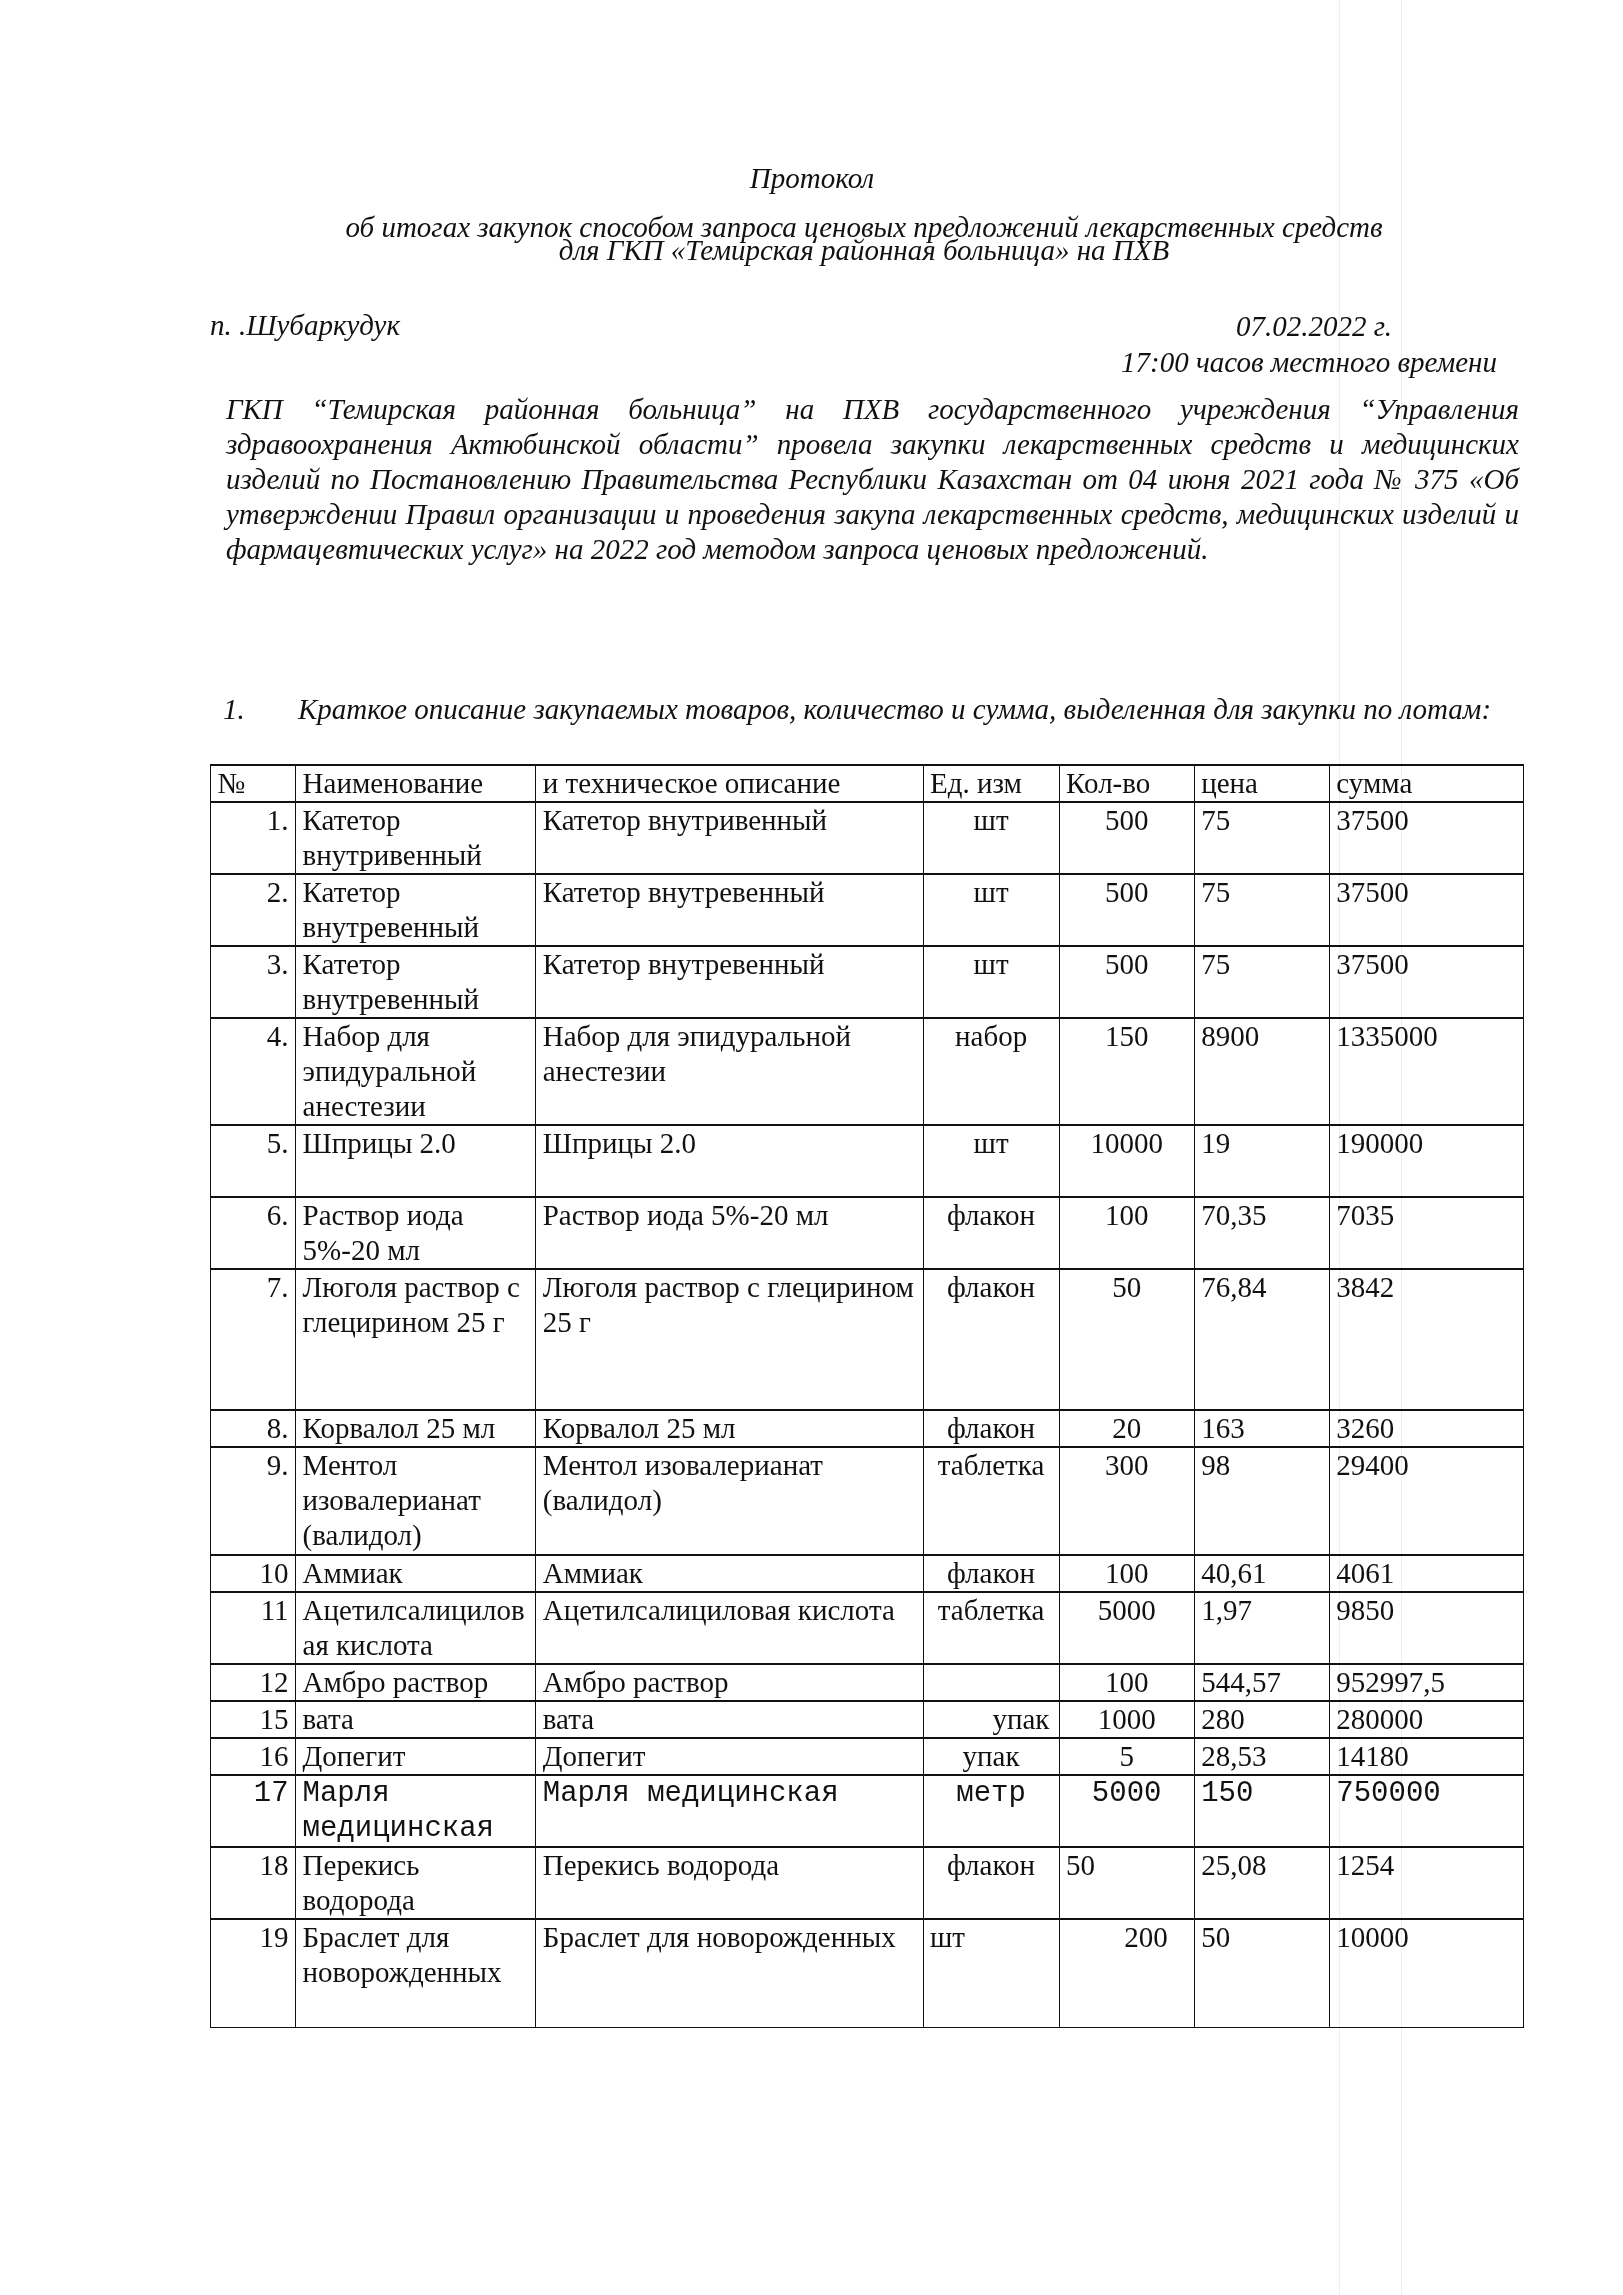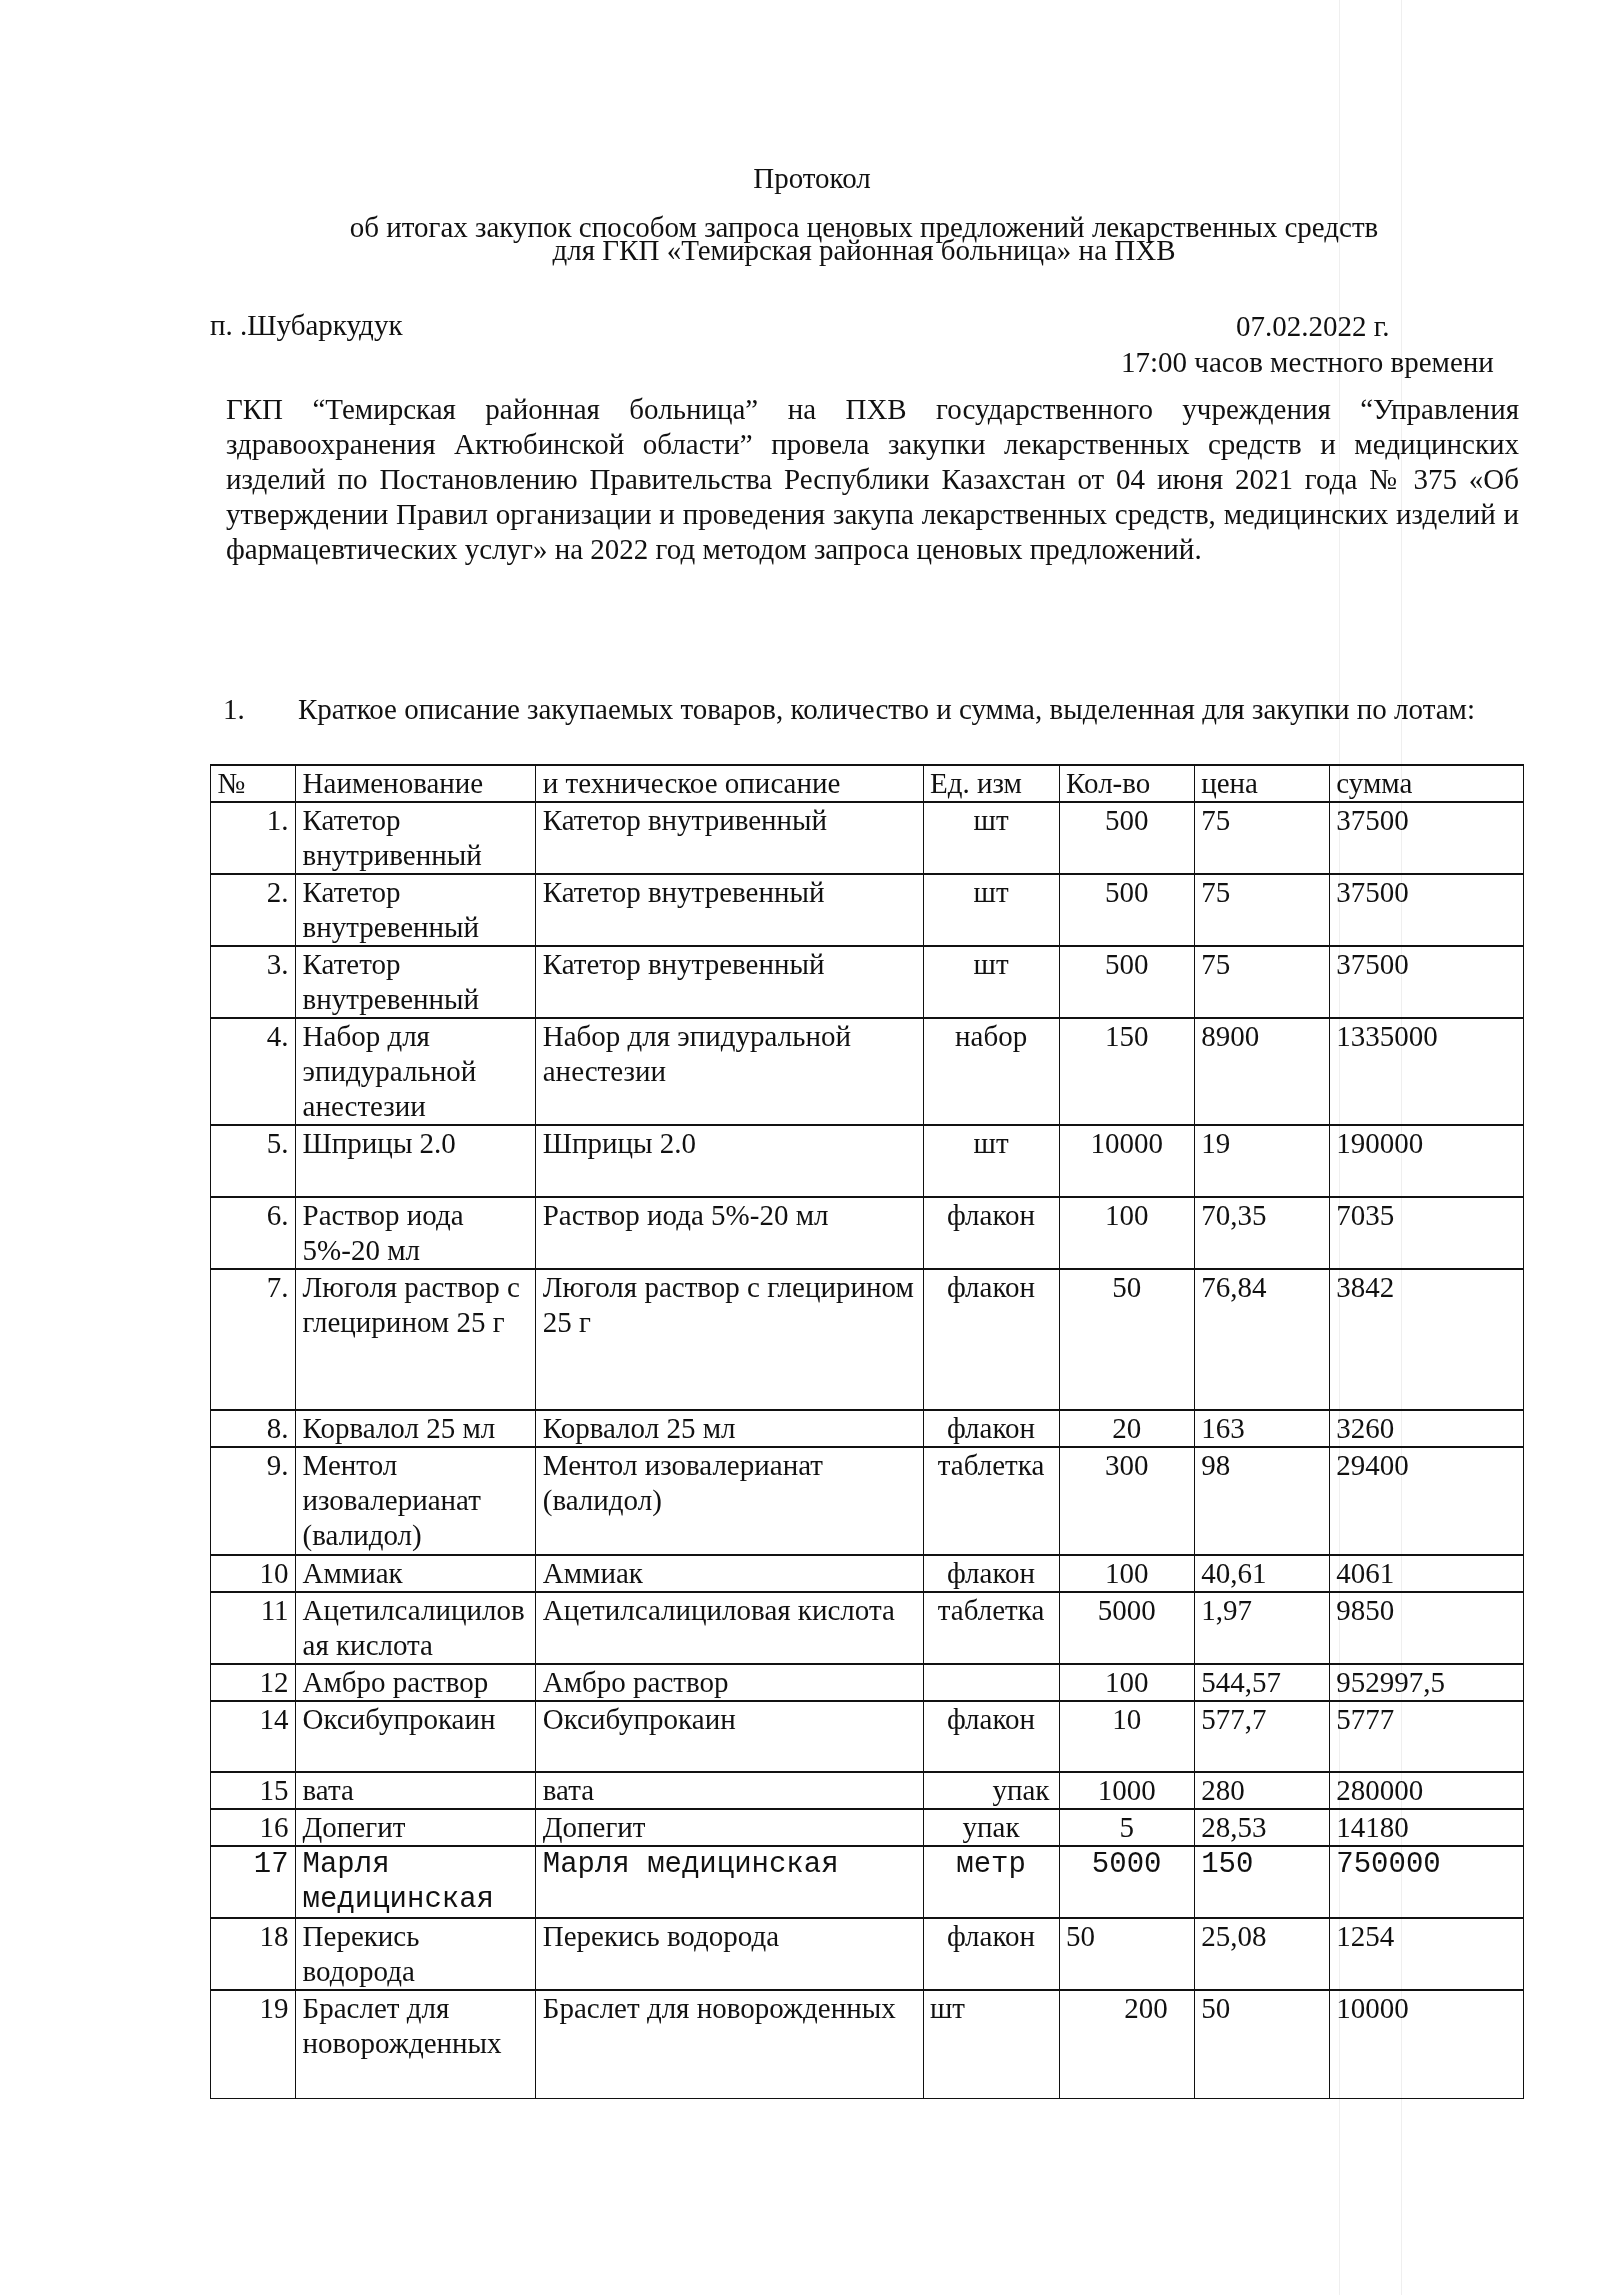--- a/index.html
+++ b/index.html
@@ -1,21 +1,21 @@
 <!DOCTYPE html>
 <html style="font-size:10.5px"><head>
 <meta charset="utf-8">
 <style>
   html, body { margin: 0; padding: 0; background: #ffffff; }
   body {
     width: 1623px; height: 2295px; position: relative; overflow: hidden;
     font-family: "Liberation Serif", "DejaVu Serif", serif;
     color: #111111;
   }
-  .abs { position: absolute; }
+  .abs { position: absolute; font-style: italic; }
   .title-block { left: 0; width: 1623px; text-align: center; font-size: 29px; line-height: 35px; }
   .t1 { top: 161px; left: 655px; width: 314px; }
   .t2 { top: 210px; left: 275px; width: 1178px; }
   .t3 { top: 233px; left: 275px; width: 1178px; }
   .place { top: 308px; left: 210px; font-size: 29px; line-height: 35px; }
   .date { top: 309px; left: 1236px; font-size: 29px; line-height: 35px; }
   .time { top: 345px; left: 1121px; font-size: 29px; line-height: 35px; }
   .intro {
     top: 392px; left: 226px; width: 1293px; font-size: 29px; line-height: 35px;
     text-align: justify;
@@ -205,29 +205,20 @@
       </tr>
       <tr style="height: 35px;">
         <td class="no">12</td>
         <td>Амбро раствор</td>
         <td>Амбро раствор</td>
         <td class="unit"></td>
         <td class="qty">100</td>
         <td>544,57</td>
         <td>952997,5</td>
       </tr>
-      <tr style="height: 71px;">
-        <td class="no">14</td>
-        <td>Оксибупрокаин</td>
-        <td>Оксибупрокаин</td>
-        <td class="unit">флакон</td>
-        <td class="qty">10</td>
-        <td>577,7</td>
-        <td>5777</td>
-      </tr>
       <tr style="height: 36px;">
         <td class="no">15</td>
         <td>вата</td>
         <td>вата</td>
         <td class="unit right">упак</td>
         <td class="qty">1000</td>
         <td>280</td>
         <td>280000</td>
       </tr>
       <tr style="height: 36px;">

